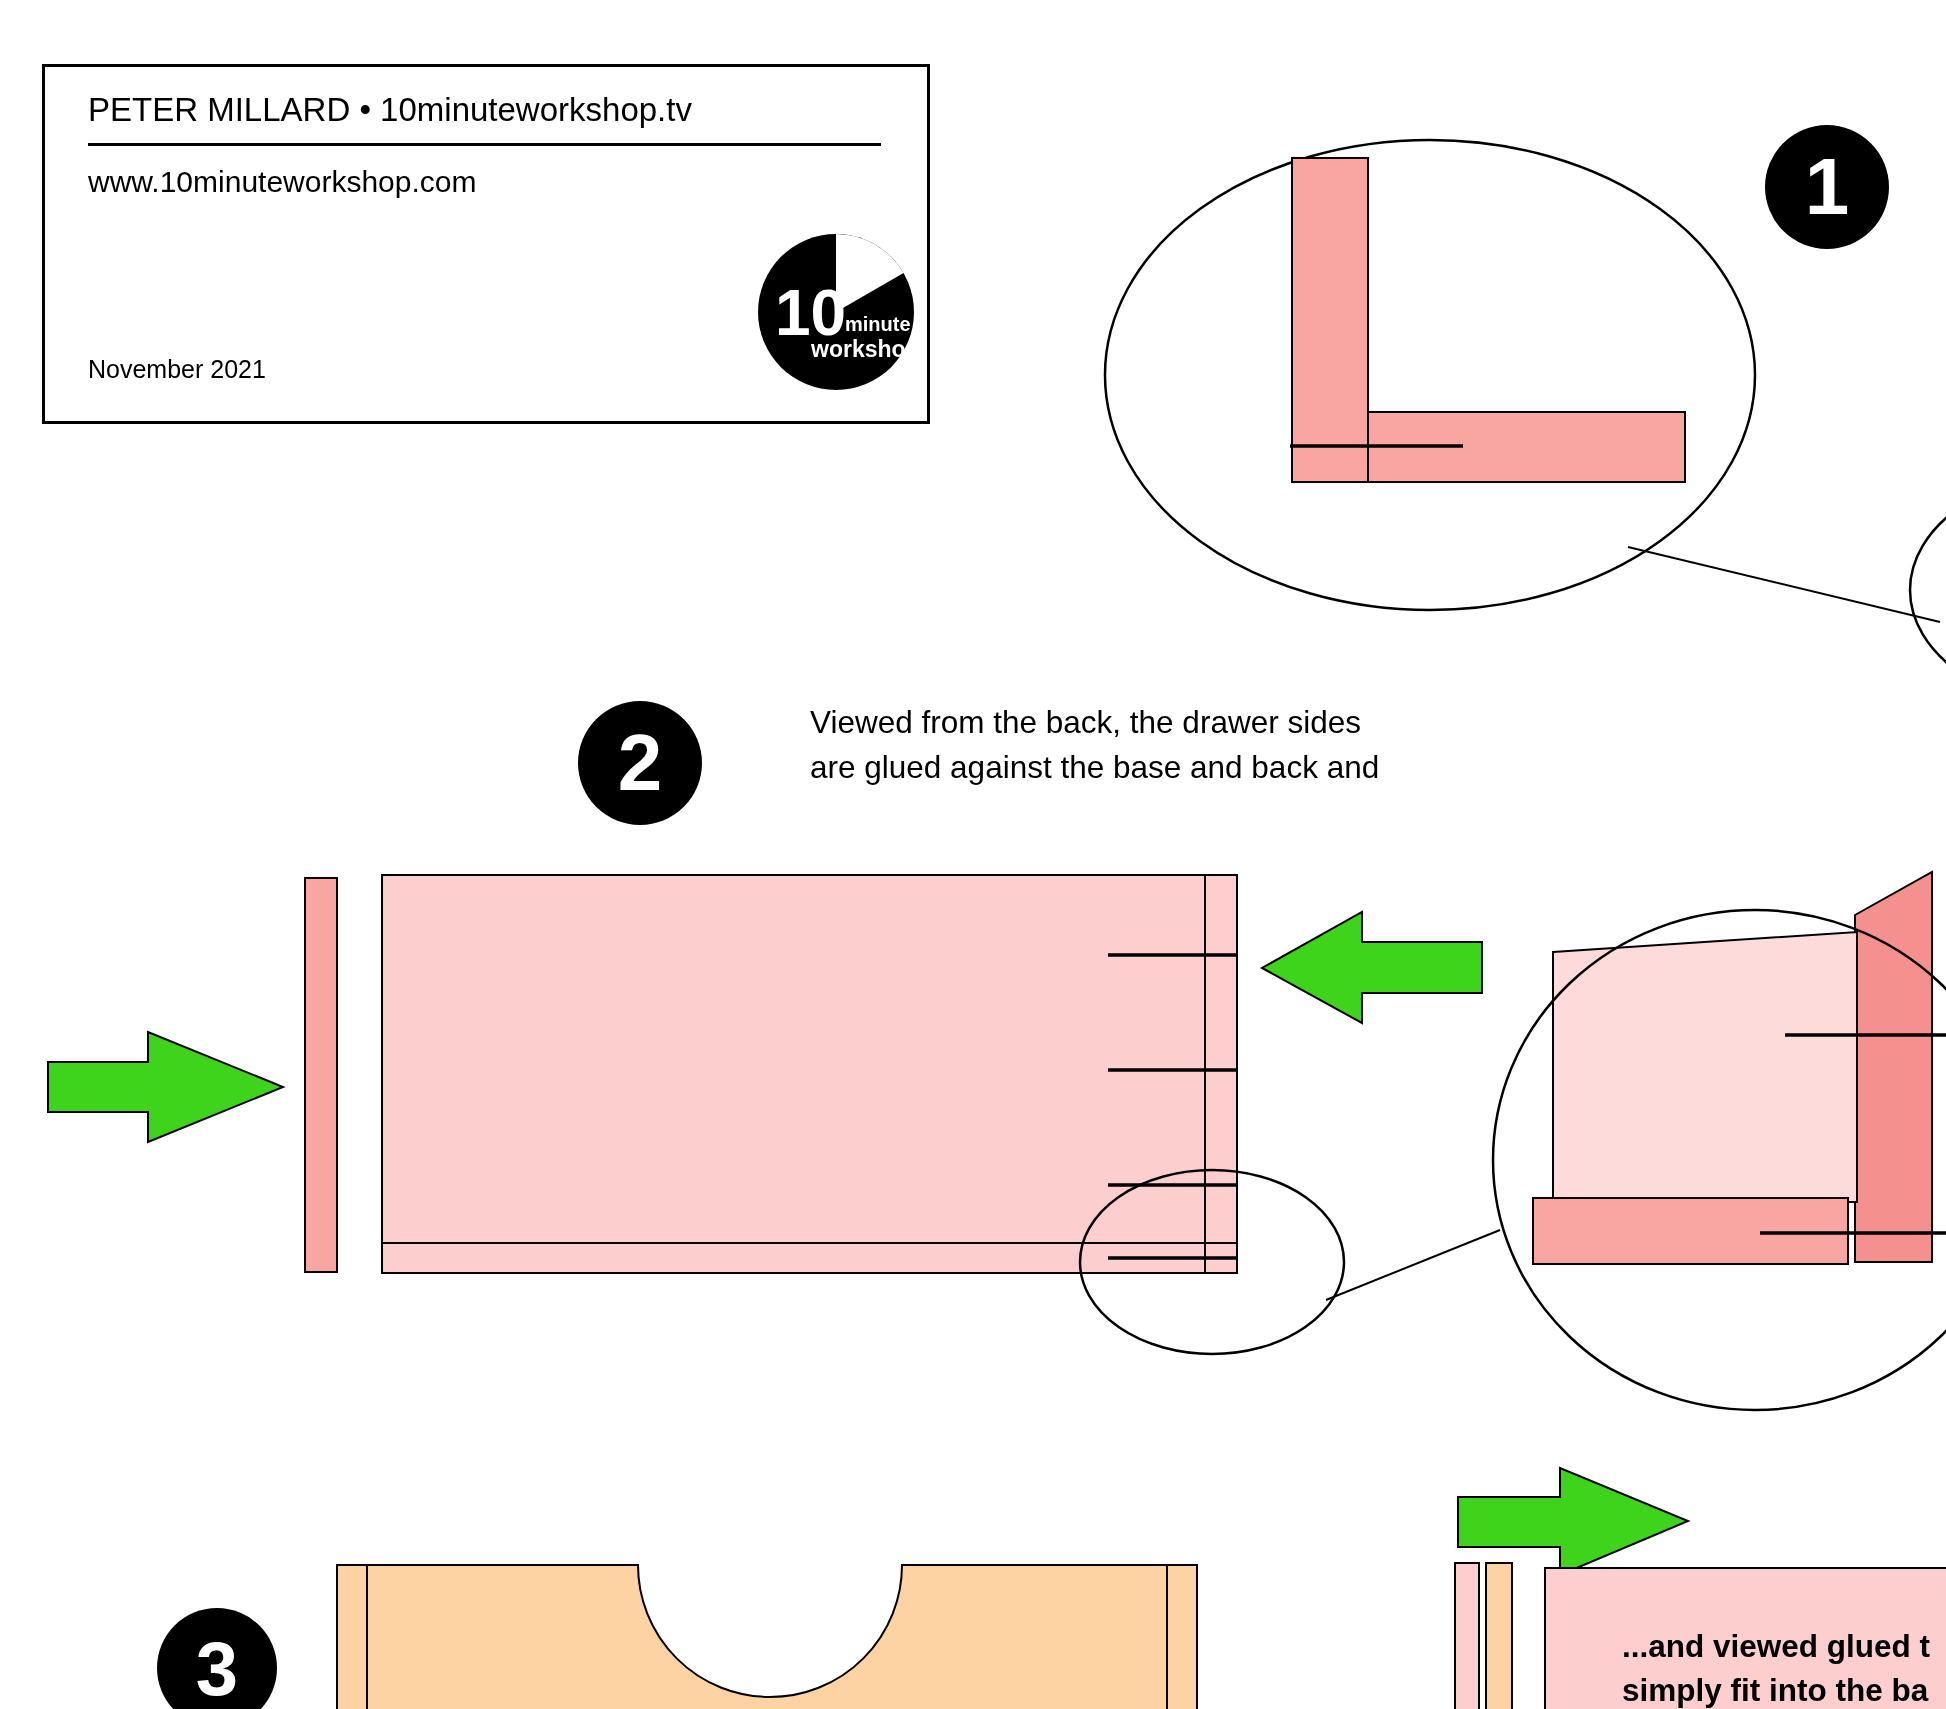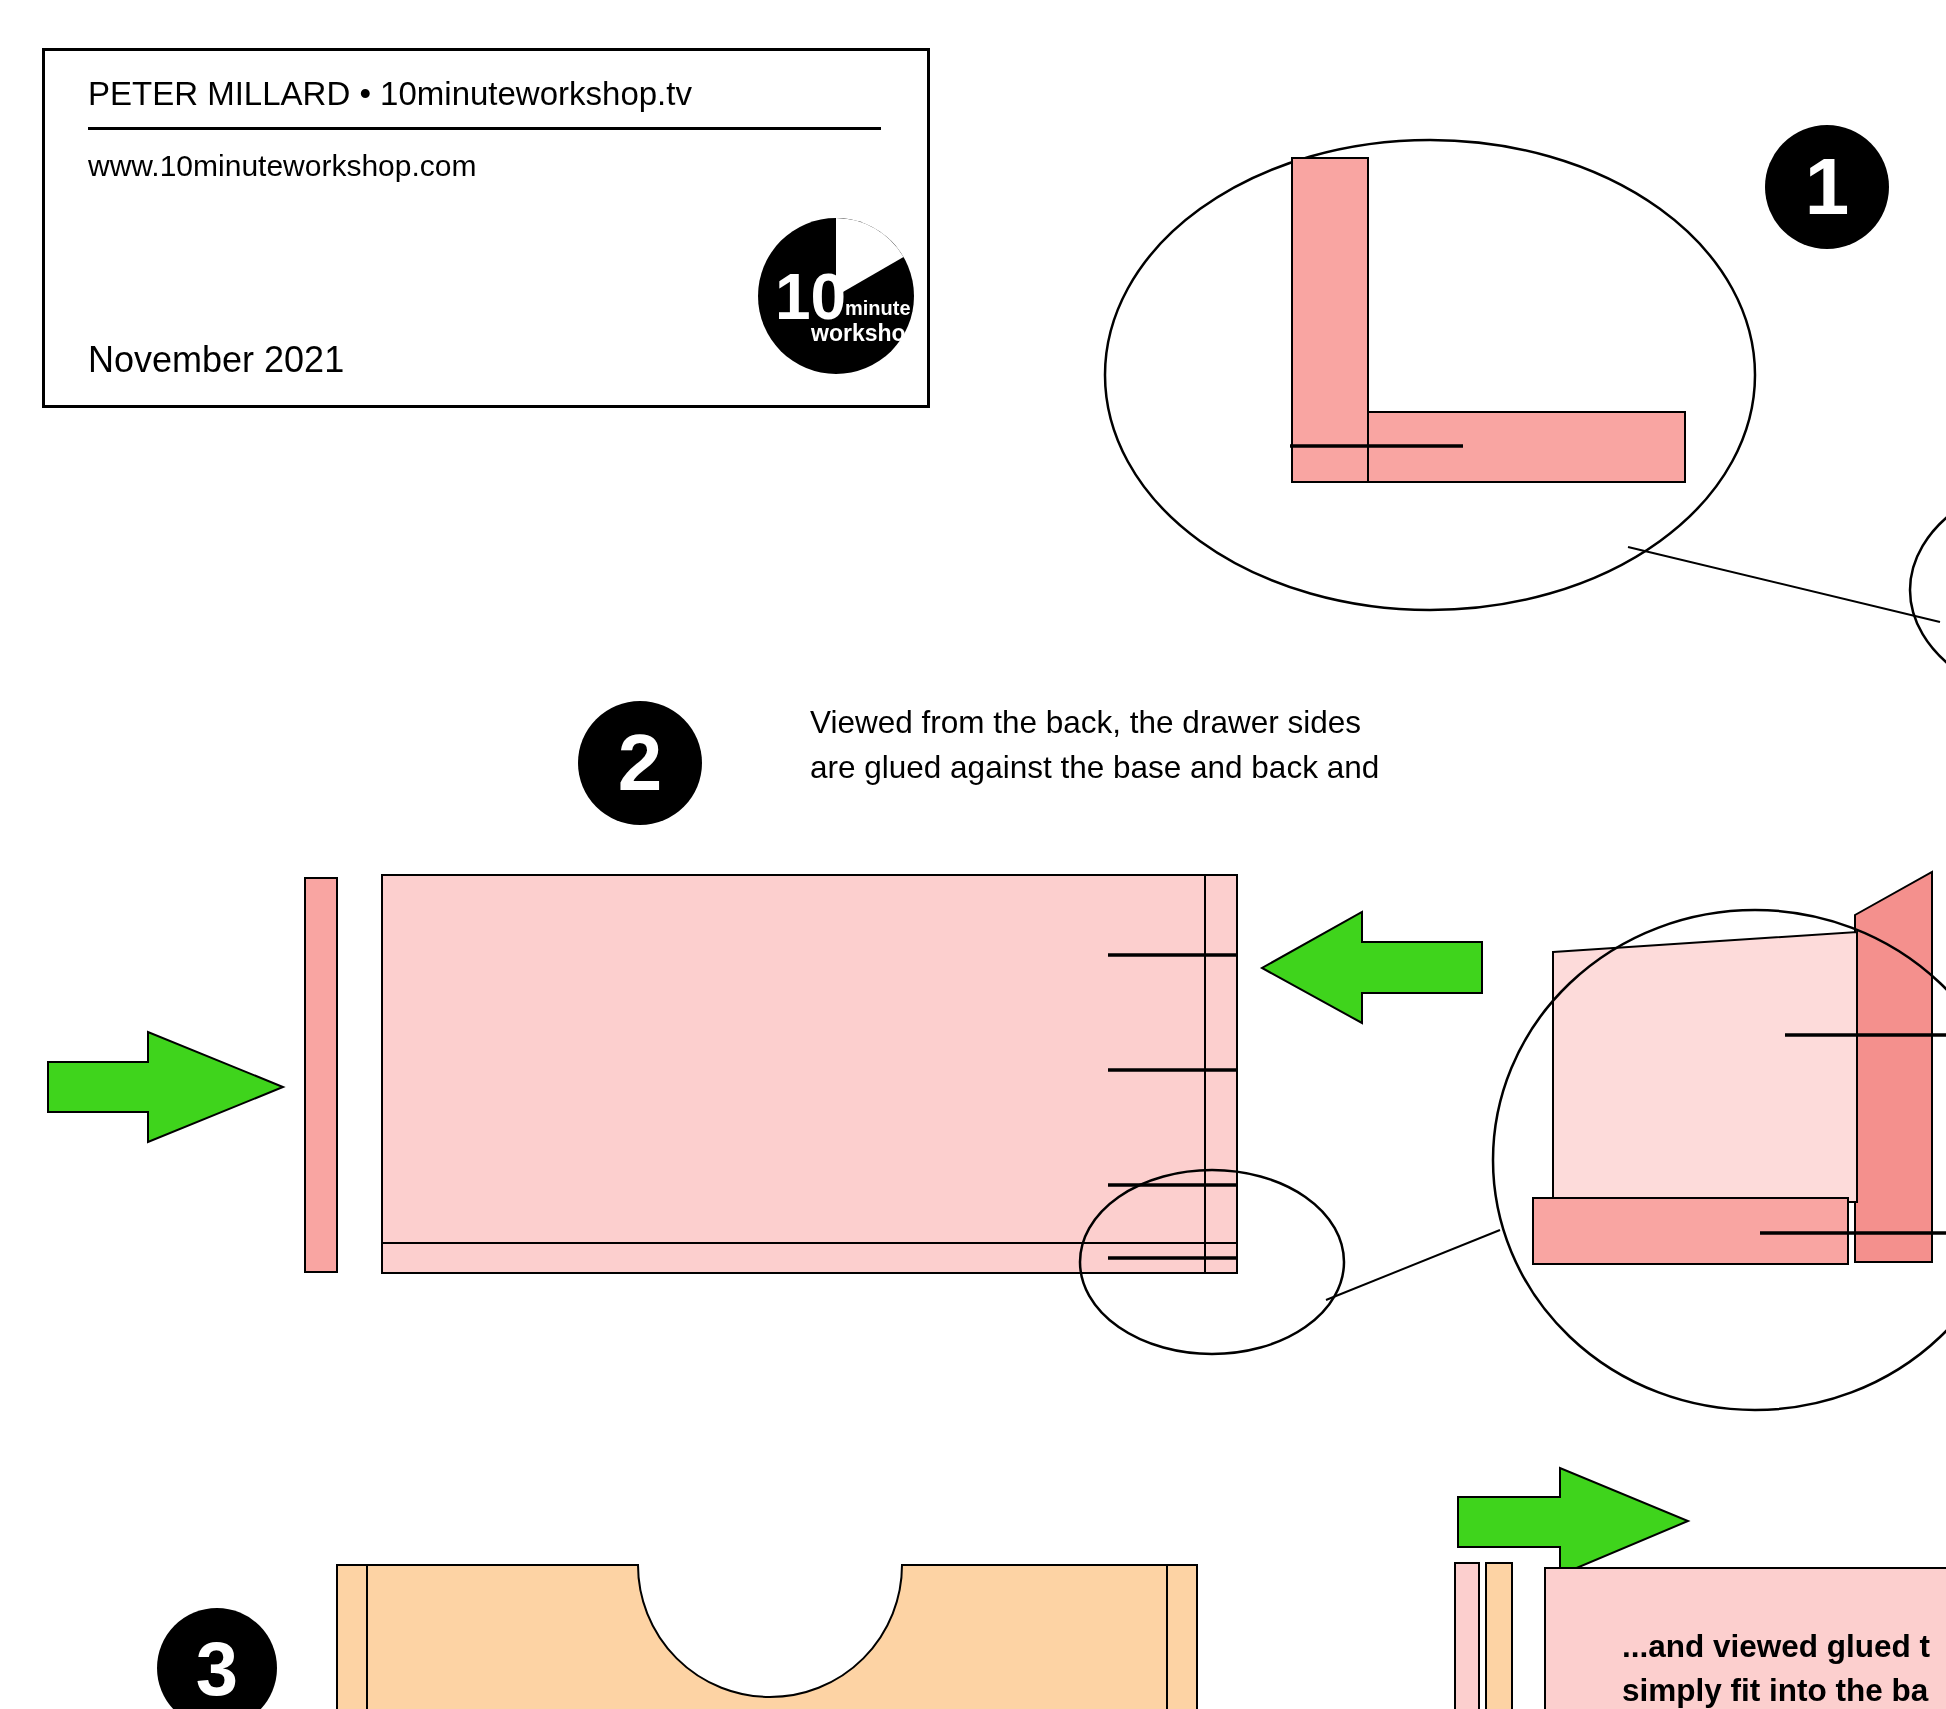--- a/index.html
+++ b/index.html
@@ -1,29 +1,29 @@
 <!DOCTYPE html>
 <html style="--pink-mid: #f9a5a2; --pink-light: #fccfce; --pink-lighter: #fddbda; --pink-dark: #f4908d; --peach: #fdd3a4; --green: #3fd41c;"><head>
 <meta charset="utf-8">
 <style>
   * { margin:0; padding:0; box-sizing:border-box; }
   html,body { background:#ffffff; }
   body { font-family:"Liberation Sans", sans-serif; color:#000; }
   .page { position:relative; width:1946px; height:1709px; background:#fff; overflow:hidden; }
-  .abs { position:absolute; }
+  .abs { position:absolute;margin-top:16px; }
 
   svg.layer { position:absolute; left:0; top:0; z-index:1; }
 
   
   .title-block { left:42px; top:48px; width:888px; height:360px; border:3px solid #000; z-index:2; background:#fff; }
   .tb-title { position:absolute; left:43px; top:24px; font-size:33px; }
   .tb-rule  { position:absolute; left:43px; top:76px; width:793px; height:3px; background:#000; }
   .tb-site  { position:absolute; left:43px; top:98px; font-size:30px; }
   .tb-desc  { position:absolute; left:43px; top:164px; font-size:28px; line-height:42px; }
-  .tb-date  { position:absolute; left:43px; top:288px; font-size:36px; }
+  .tb-date  { position:absolute; left:43px; top:288px; font-size:25px; }
   .tb-logo  { position:absolute; left:710px; top:164px; width:162px; height:162px; }
 
   
   .badge { position:absolute; background:#000; border-radius:50%; color:#fff; font-weight:bold;
            display:flex; align-items:center; justify-content:center; z-index:2; }
   #badge1 { left:1765px; top:125px; width:124px; height:124px; font-size:80px; }
   #badge2 { left:578px;  top:701px; width:124px; height:124px; font-size:80px; }
   #badge3 { left:157px;  top:1608px; width:120px; height:120px; font-size:76px; }
 
   

